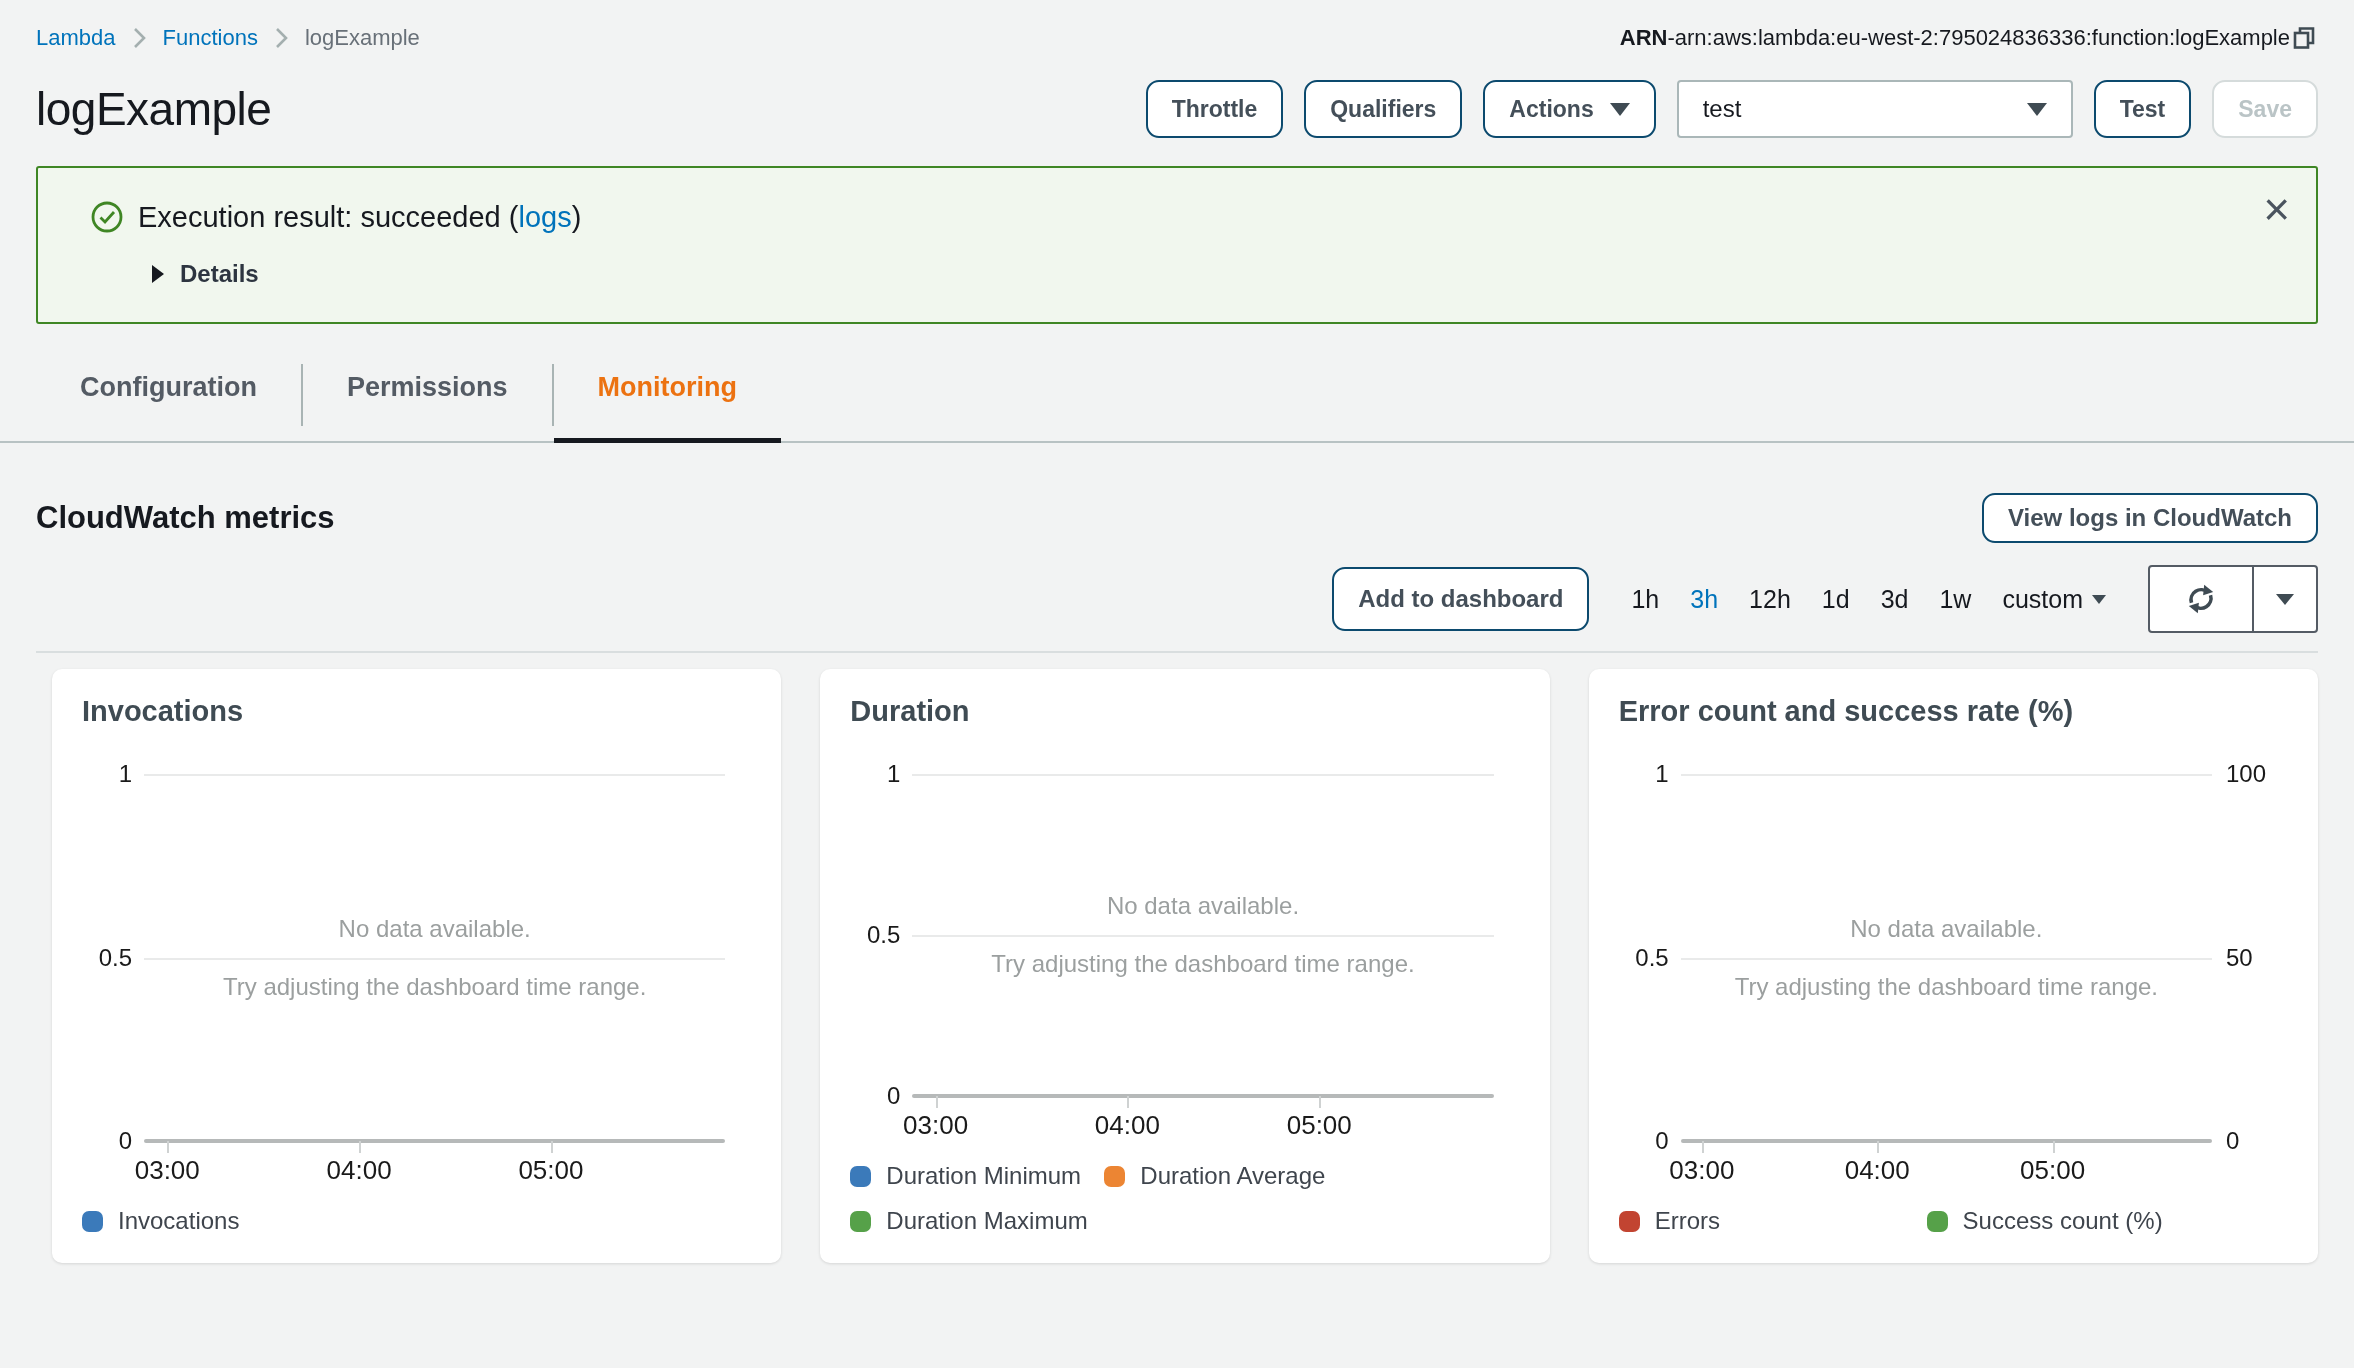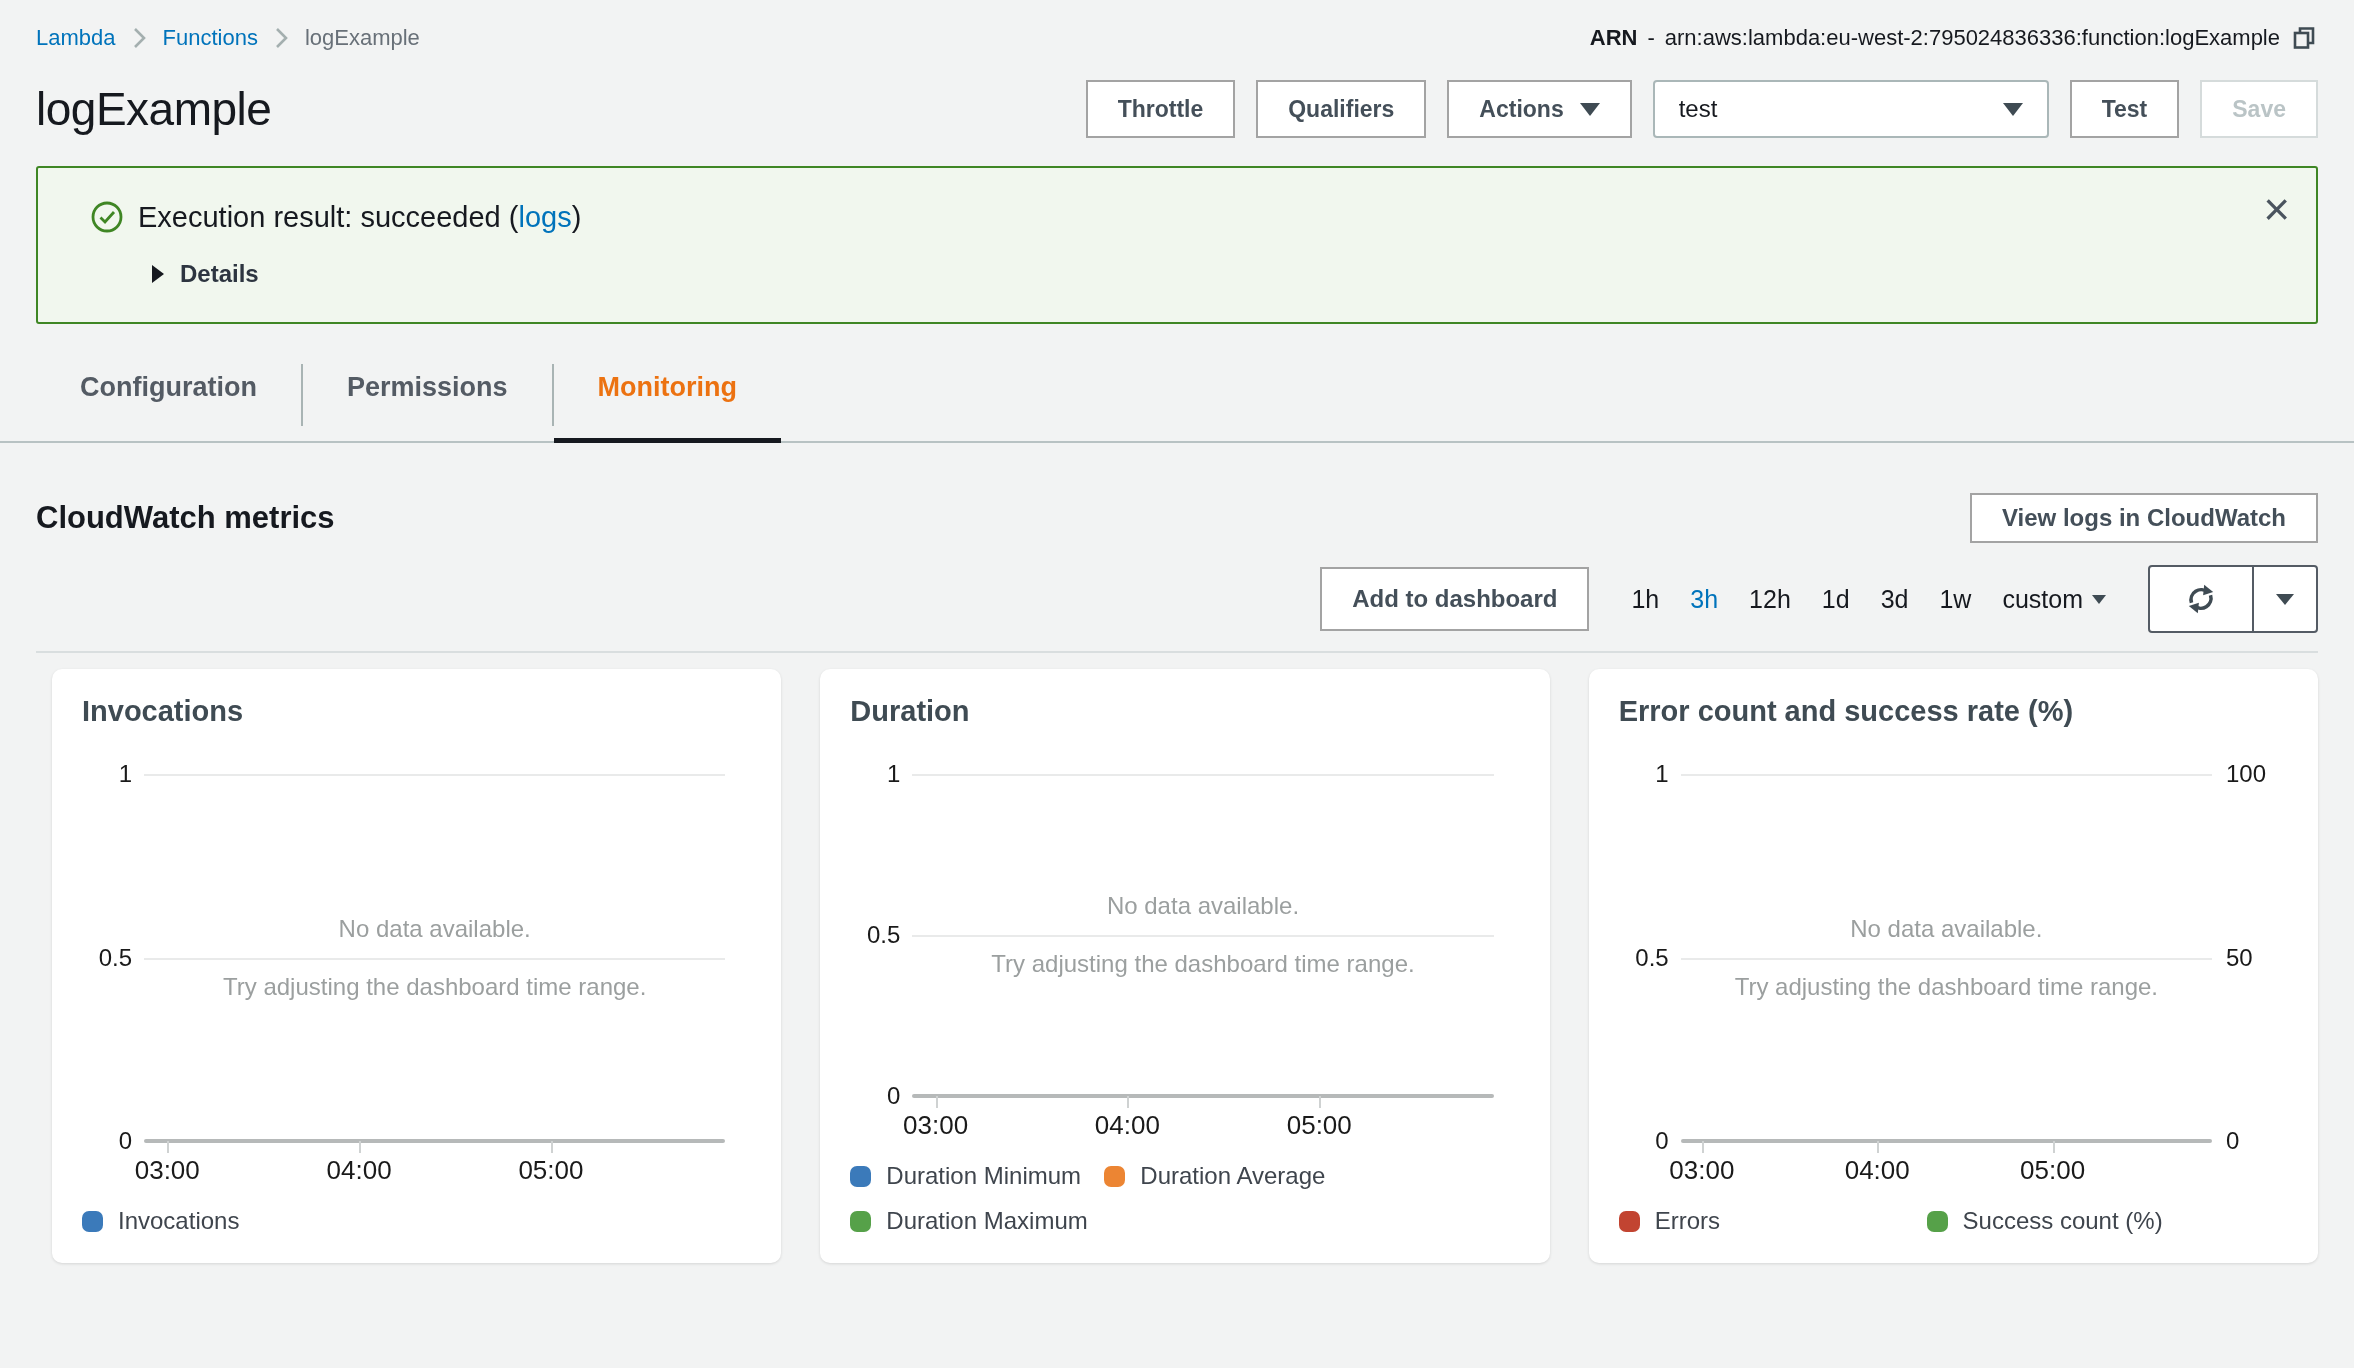--- a/index.html
+++ b/index.html
@@ -10,32 +10,32 @@
     color:#16191f;
   }
   .page { padding:0 36px; }
 
   
   .topbar { display:flex; justify-content:space-between; align-items:center; padding-top:24px; }
   .breadcrumb { display:flex; align-items:center; gap:16px; font-size:22px; }
   .crumb-link { color:#0073bb; cursor:pointer; text-decoration:none; }
   .crumb-current { color:#687078; }
   .crumb-chev { display:flex; align-items:center; }
-  .arnline { display:flex; align-items:center; gap:10px; font-size:22px; }
+  .arnline { display:flex; align-items:center; gap:0; font-size:22px; }
   .arnline .arn-label { font-weight:bold; }
   .copy-icon { display:flex; align-items:center; cursor:pointer; }
 
   
   .header-row { display:flex; align-items:center; margin-top:28px; }
   .fn-title { font-size:46px; font-weight:400; letter-spacing:-0.5px; margin-right:auto; }
   .toolbar { display:flex; align-items:center; gap:21px; }
   .btn {
     display:inline-flex; align-items:center; justify-content:center;
-    height:58px; padding:0 30px; background:#fff;
-    border:2px solid #a3a3a3; border-radius:0;
+    height:58px; padding:0 24px; background:#fff;
+    border:2px solid #0c4a6e; border-radius:13px;
     font-size:23px; font-weight:bold; color:#444f59; cursor:pointer;
     white-space:nowrap;
   }
   .btn .caret-down { margin-left:16px; }
   .btn-disabled { border-color:#d5dbdb; color:#bac4c6; cursor:default; }
   .alias-select {
     display:inline-flex; align-items:center; justify-content:space-between;
     width:396px; height:58px; padding:0 24px; background:#fff;
     border:2px solid #aab7b8; border-radius:4px;
     font-size:24px; font-weight:400; color:#16191f; cursor:pointer;

